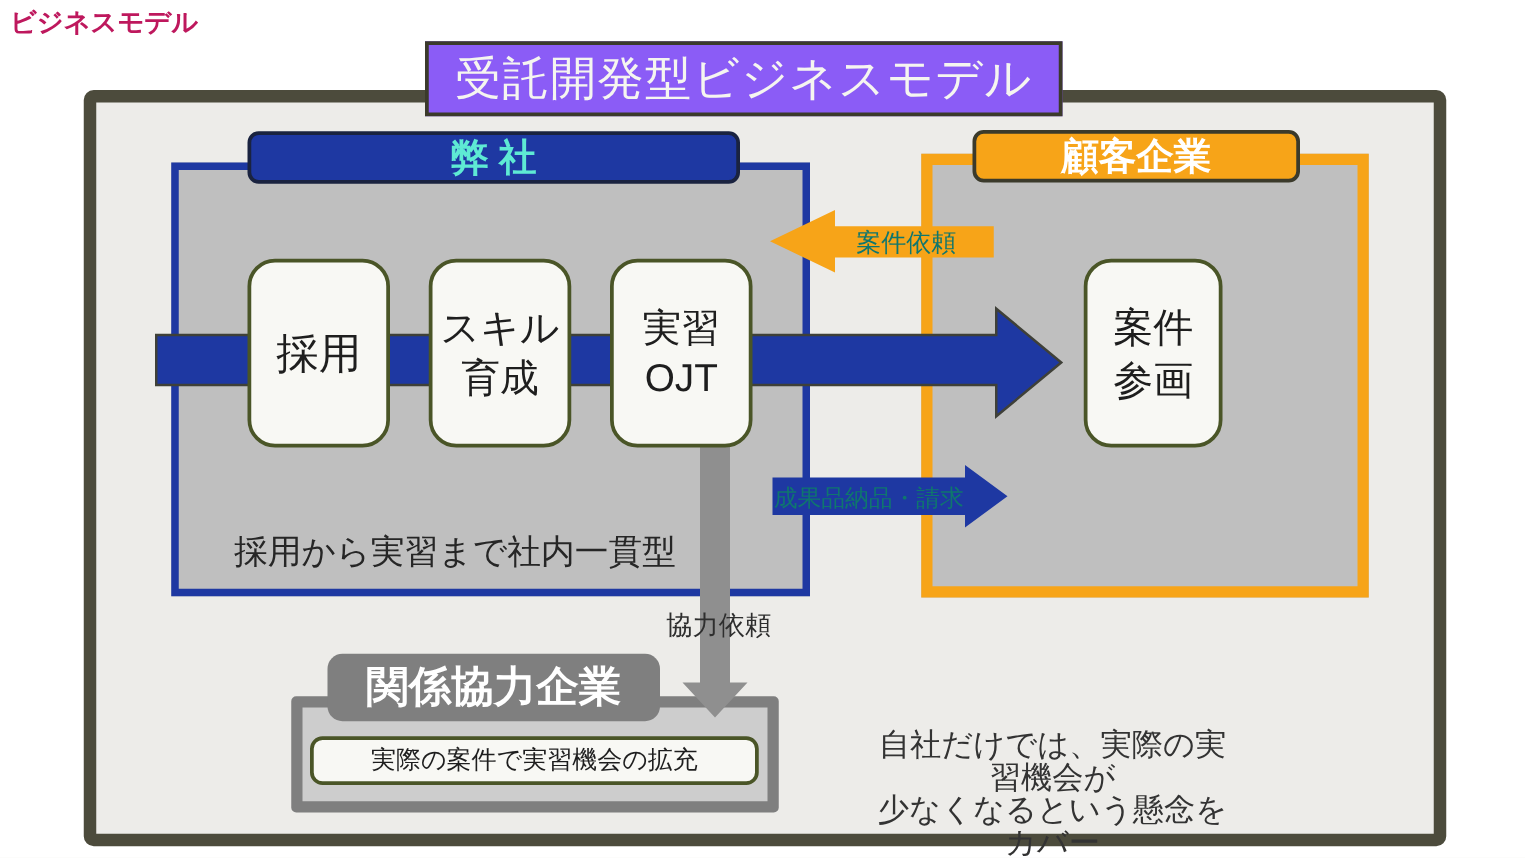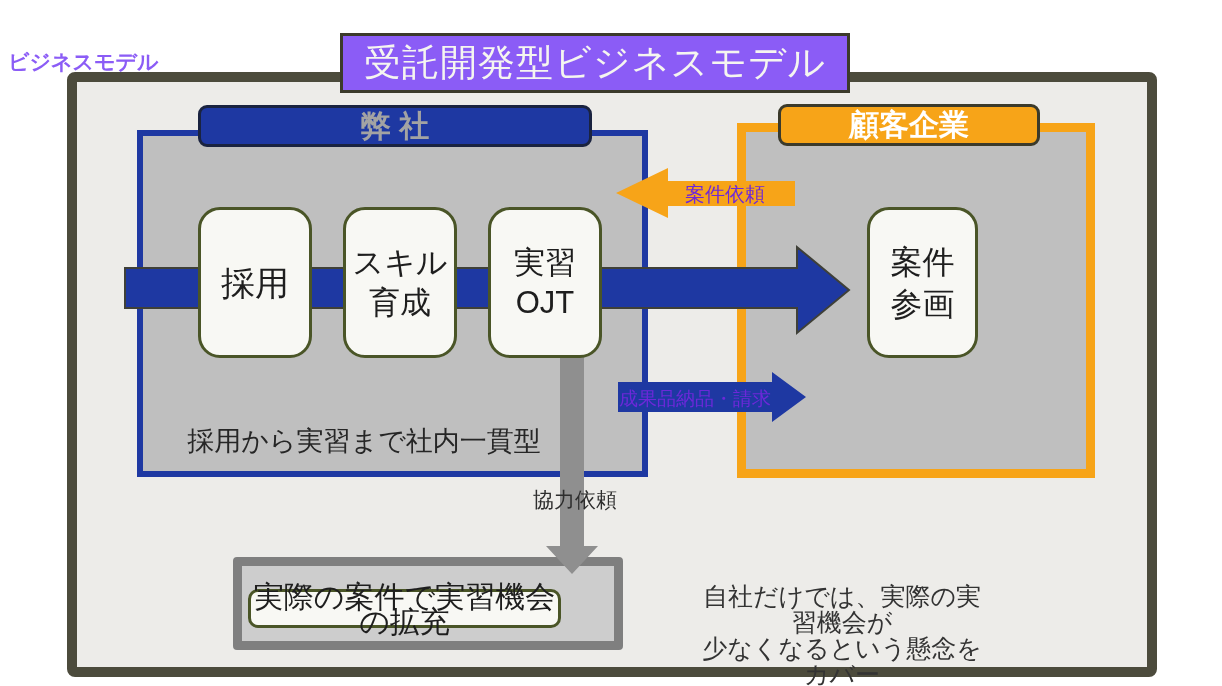--- a/index.html
+++ b/index.html
@@ -1,33 +1,33 @@
 <!DOCTYPE html>
 <html><head>
 <meta charset="utf-8">
 <style>
   html,body{margin:0;padding:0;background:#ffffff;}
   body{font-family:"Liberation Sans","DejaVu Sans",sans-serif;color:#2b2b2b;}
   .stage{position:relative;width:1222px;height:686px;background:#ffffff;overflow:hidden;}
 
-  .page-label{position:absolute;left:8px;top:4px;font-size:21px;font-weight:bold;color:#8b5cf6;margin-top:44px;}
+  .page-label{position:absolute;left:8px;top:4px;font-size:21px;font-weight:bold;color:#be185d;}
 
   .outer{position:absolute;left:67px;top:72px;width:1090px;height:605px;
          background:#edece9;border:10px solid #4c4b3c;border-radius:8px;box-sizing:border-box;z-index:1;}
 
   .title-box{position:absolute;left:340px;top:33px;width:510px;height:60px;
          background:#8b5cf6;border:3px solid #3b3a2b;box-sizing:border-box;z-index:50;
          display:flex;align-items:center;justify-content:center;color:#f5f5f0;font-size:37px;letter-spacing:1px;}
 
   
   .company-box{position:absolute;left:137px;top:130px;width:511px;height:347px;
          background:#bfbfbf;border:6px solid #1e38a2;box-sizing:border-box;z-index:10;}
   .company-header{position:absolute;left:198px;top:105px;width:394px;height:42px;
          background:#1e38a2;border:3px solid #1a2340;border-radius:9px;box-sizing:border-box;z-index:45;
-         display:flex;align-items:center;justify-content:center;color:#a3a3a3;font-size:30px;font-weight:bold;}
+         display:flex;align-items:center;justify-content:center;color:#5eead4;font-size:30px;font-weight:bold;}
 
   
   .customer-box{position:absolute;left:737px;top:123px;width:358px;height:355px;
          background:#bfbfbf;border:9px solid #f7a418;box-sizing:border-box;z-index:10;}
   .customer-header{position:absolute;left:778px;top:104px;width:262px;height:42px;
          background:#f7a418;border:3px solid #3b3a2b;border-radius:9px;box-sizing:border-box;z-index:45;
          display:flex;align-items:center;justify-content:center;color:#fff;font-size:30px;font-weight:bold;}
 
   
   .partner-box{position:absolute;left:233px;top:557px;width:390px;height:93px;
@@ -38,25 +38,25 @@
 
   
   .pill{position:absolute;background:#f8f8f4;border:3px solid #4a5527;border-radius:22px;
         box-sizing:border-box;z-index:40;display:flex;align-items:center;justify-content:center;
         text-align:center;white-space:pre-line;color:#1e1e1e;}
   .pill.step{width:114px;height:151px;top:207px;font-size:31px;line-height:40px;}
   .pill.s1{left:198px;font-size:34px;}
   .pill.s2{left:343px;}
   .pill.s3{left:488px;}
   .pill.result{left:867px;top:207px;width:111px;height:151px;font-size:32px;line-height:42px;}
-  .pill.expand{left:248px;top:589px;width:313px;height:39px;border-radius:10px;font-size:30px;line-height:25px;}
+  .pill.expand{left:248px;top:589px;width:359px;height:39px;border-radius:10px;font-size:20px;line-height:25px;}
 
   .svg-layer{position:absolute;left:0;top:0;z-index:30;pointer-events:none;}
 
-  .arrow-label{position:absolute;z-index:35;color:#6d28d9;text-align:center;}
+  .arrow-label{position:absolute;z-index:35;color:#0f766e;text-align:center;}
   .lbl-request{left:660px;top:181px;width:130px;font-size:20px;}
   .lbl-delivery{left:614px;top:386px;width:162px;font-size:19px;}
   .lbl-coop{position:absolute;left:533px;top:486px;z-index:35;font-size:21px;color:#2e2e2e;}
 
   .company-note{position:absolute;left:144px;top:423px;width:440px;z-index:20;
         text-align:center;font-size:27px;color:#262626;}
   .side-note{position:absolute;left:692px;top:583px;width:300px;z-index:20;
         text-align:center;font-size:25px;line-height:26px;color:#333;white-space:pre-line;}
 </style>
 </head>
@@ -89,20 +89,21 @@
   <div class="pill step s3">実習
 OJT</div>
   <div class="company-note">採用から実習まで社内一貫型</div>
 
   <div class="customer-box"></div>
   <div class="customer-header">顧客企業</div>
   <div class="pill result">案件
 参画</div>
 
   <div class="partner-box"></div>
+  <div class="partner-header">関係協力企業</div>
   <div class="pill expand">実際の案件で実習機会の拡充</div>
 
   <div class="arrow-label lbl-request">案件依頼</div>
   <div class="arrow-label lbl-delivery">成果品納品・請求</div>
   <div class="lbl-coop">協力依頼</div>
 
   <div class="side-note">自社だけでは、実際の実習機会が
 少なくなるという懸念をカバー</div>
 
 </div>

